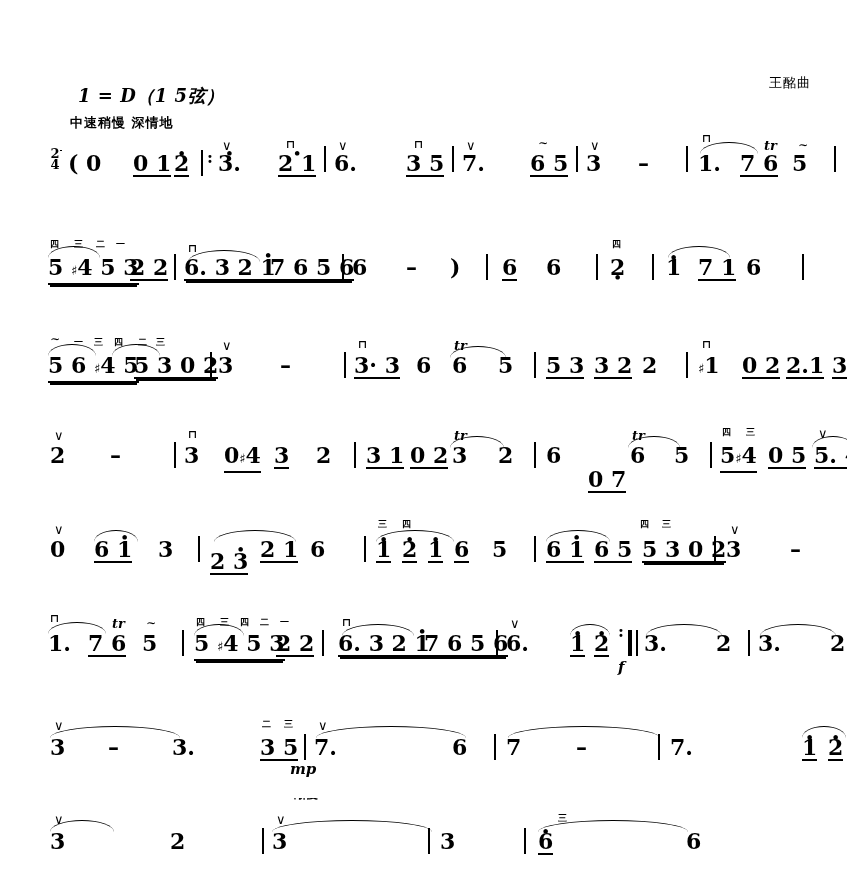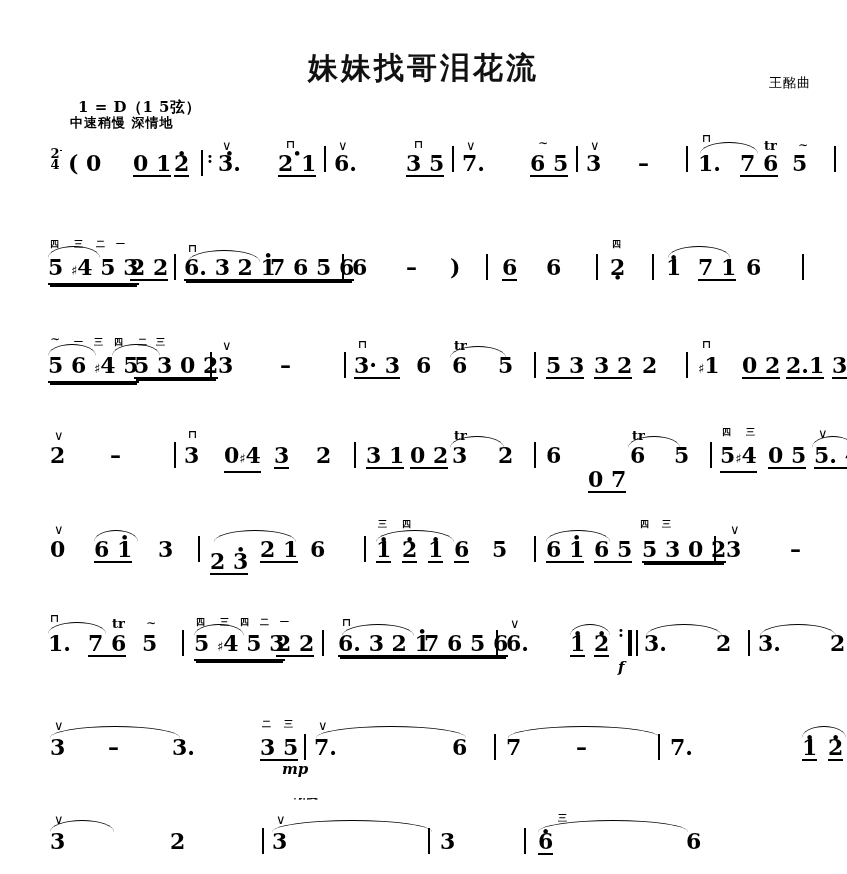--- a/index.html
+++ b/index.html
@@ -38,26 +38,27 @@
   .composer {
     position: absolute;
     top: 74px;
     right: 36px;
     font-family: "DejaVu Serif", serif;
     font-size: 13px;
     letter-spacing: 1px;
   }
   .key-sig {
     position: absolute;
-    top: 98px;
+    top: 84px;
     left: 78px;
     font-family: "DejaVu Serif", serif;
-    font-size: 15px;
+    font-size: 18px;
     font-weight: bold;
     letter-spacing: 0.5px;
+    font-style: italic;
   }
   .tempo-mark {
     position: absolute;
     top: 114px;
     left: 70px;
     font-family: "DejaVu Sans", sans-serif;
     font-size: 13px;
     font-weight: bold;
     letter-spacing: 1px;
   }
@@ -145,21 +146,21 @@
     height: 11px;
   }
   
   .mark {
     position: absolute;
     font-family: "DejaVu Serif", serif;
     font-size: 11px;
     font-weight: bold;
   }
   .mark.v { font-size: 13px; font-weight: normal; }
-  .mark.tr { font-size: 13px; }
+  .mark.tr { font-style: italic; font-size: 13px; }
   .mark.wave { font-size: 12px; }
   .fingering {
     position: absolute;
     font-family: "DejaVu Sans", sans-serif;
     font-size: 9px;
     font-weight: bold;
     letter-spacing: 0px;
   }
   .dyn {
     position: absolute;
@@ -174,21 +175,20 @@
     font-size: 12px;
     font-weight: bold;
   }
   .clipbot { overflow: hidden; }
 </style>
 </head>
 <body>
 
 <div class="sheet">
 
-  <div class="title">妹妹找哥泪花流</div>
   <div class="composer">王酩曲</div>
   <div class="key-sig">1 = D（1  5弦）</div>
   <div class="tempo-mark">中速稍慢  深情地</div>
 
   <div class="row" style="top:140px;">
     <div class="meter">
       <span class="num">2</span>
       <span class="den">4</span>
     </div>
     <div style="position:absolute;left:14px;top:10px;width:2px;height:1px;background:#000;"></div>
@@ -442,21 +442,21 @@
     <div class="bar" style="left:448px;top:22px;"></div>
 
     <div class="slur" style="left:462px;top:14px;width:152px;"></div>
     <div class="nt" style="left:460px;top:24px;">7</div>
     <div class="nt" style="left:530px;top:24px;">–</div>
     <div class="bar" style="left:612px;top:22px;"></div>
     <div class="nt" style="left:624px;top:24px;">7.</div>
     <div class="slur" style="left:756px;top:14px;width:44px;"></div>
     <div class="nt u1 dot-up" style="left:756px;top:24px;">1</div>
     <div class="nt u1 dot-up" style="left:782px;top:24px;">2</div>
-    <div class="dyn" style="left:236px;top:48px;">mp</div>
+    <div class="dyn" style="left:244px;top:48px;">mp</div>
   </div>
 
   <div class="row clipbot" style="top:798px;height:70px;">
     <div class="annot" style="left:248px;top:-12px;">渐慢</div>
     <div class="mark v" style="left:8px;top:14px;">∨</div>
     <div class="slur" style="left:4px;top:22px;width:64px;"></div>
     <div class="nt" style="left:4px;top:32px;">3</div>
     <div class="nt" style="left:124px;top:32px;">2</div>
     <div class="bar" style="left:216px;top:30px;"></div>
     <div class="mark v" style="left:230px;top:14px;">∨</div>

